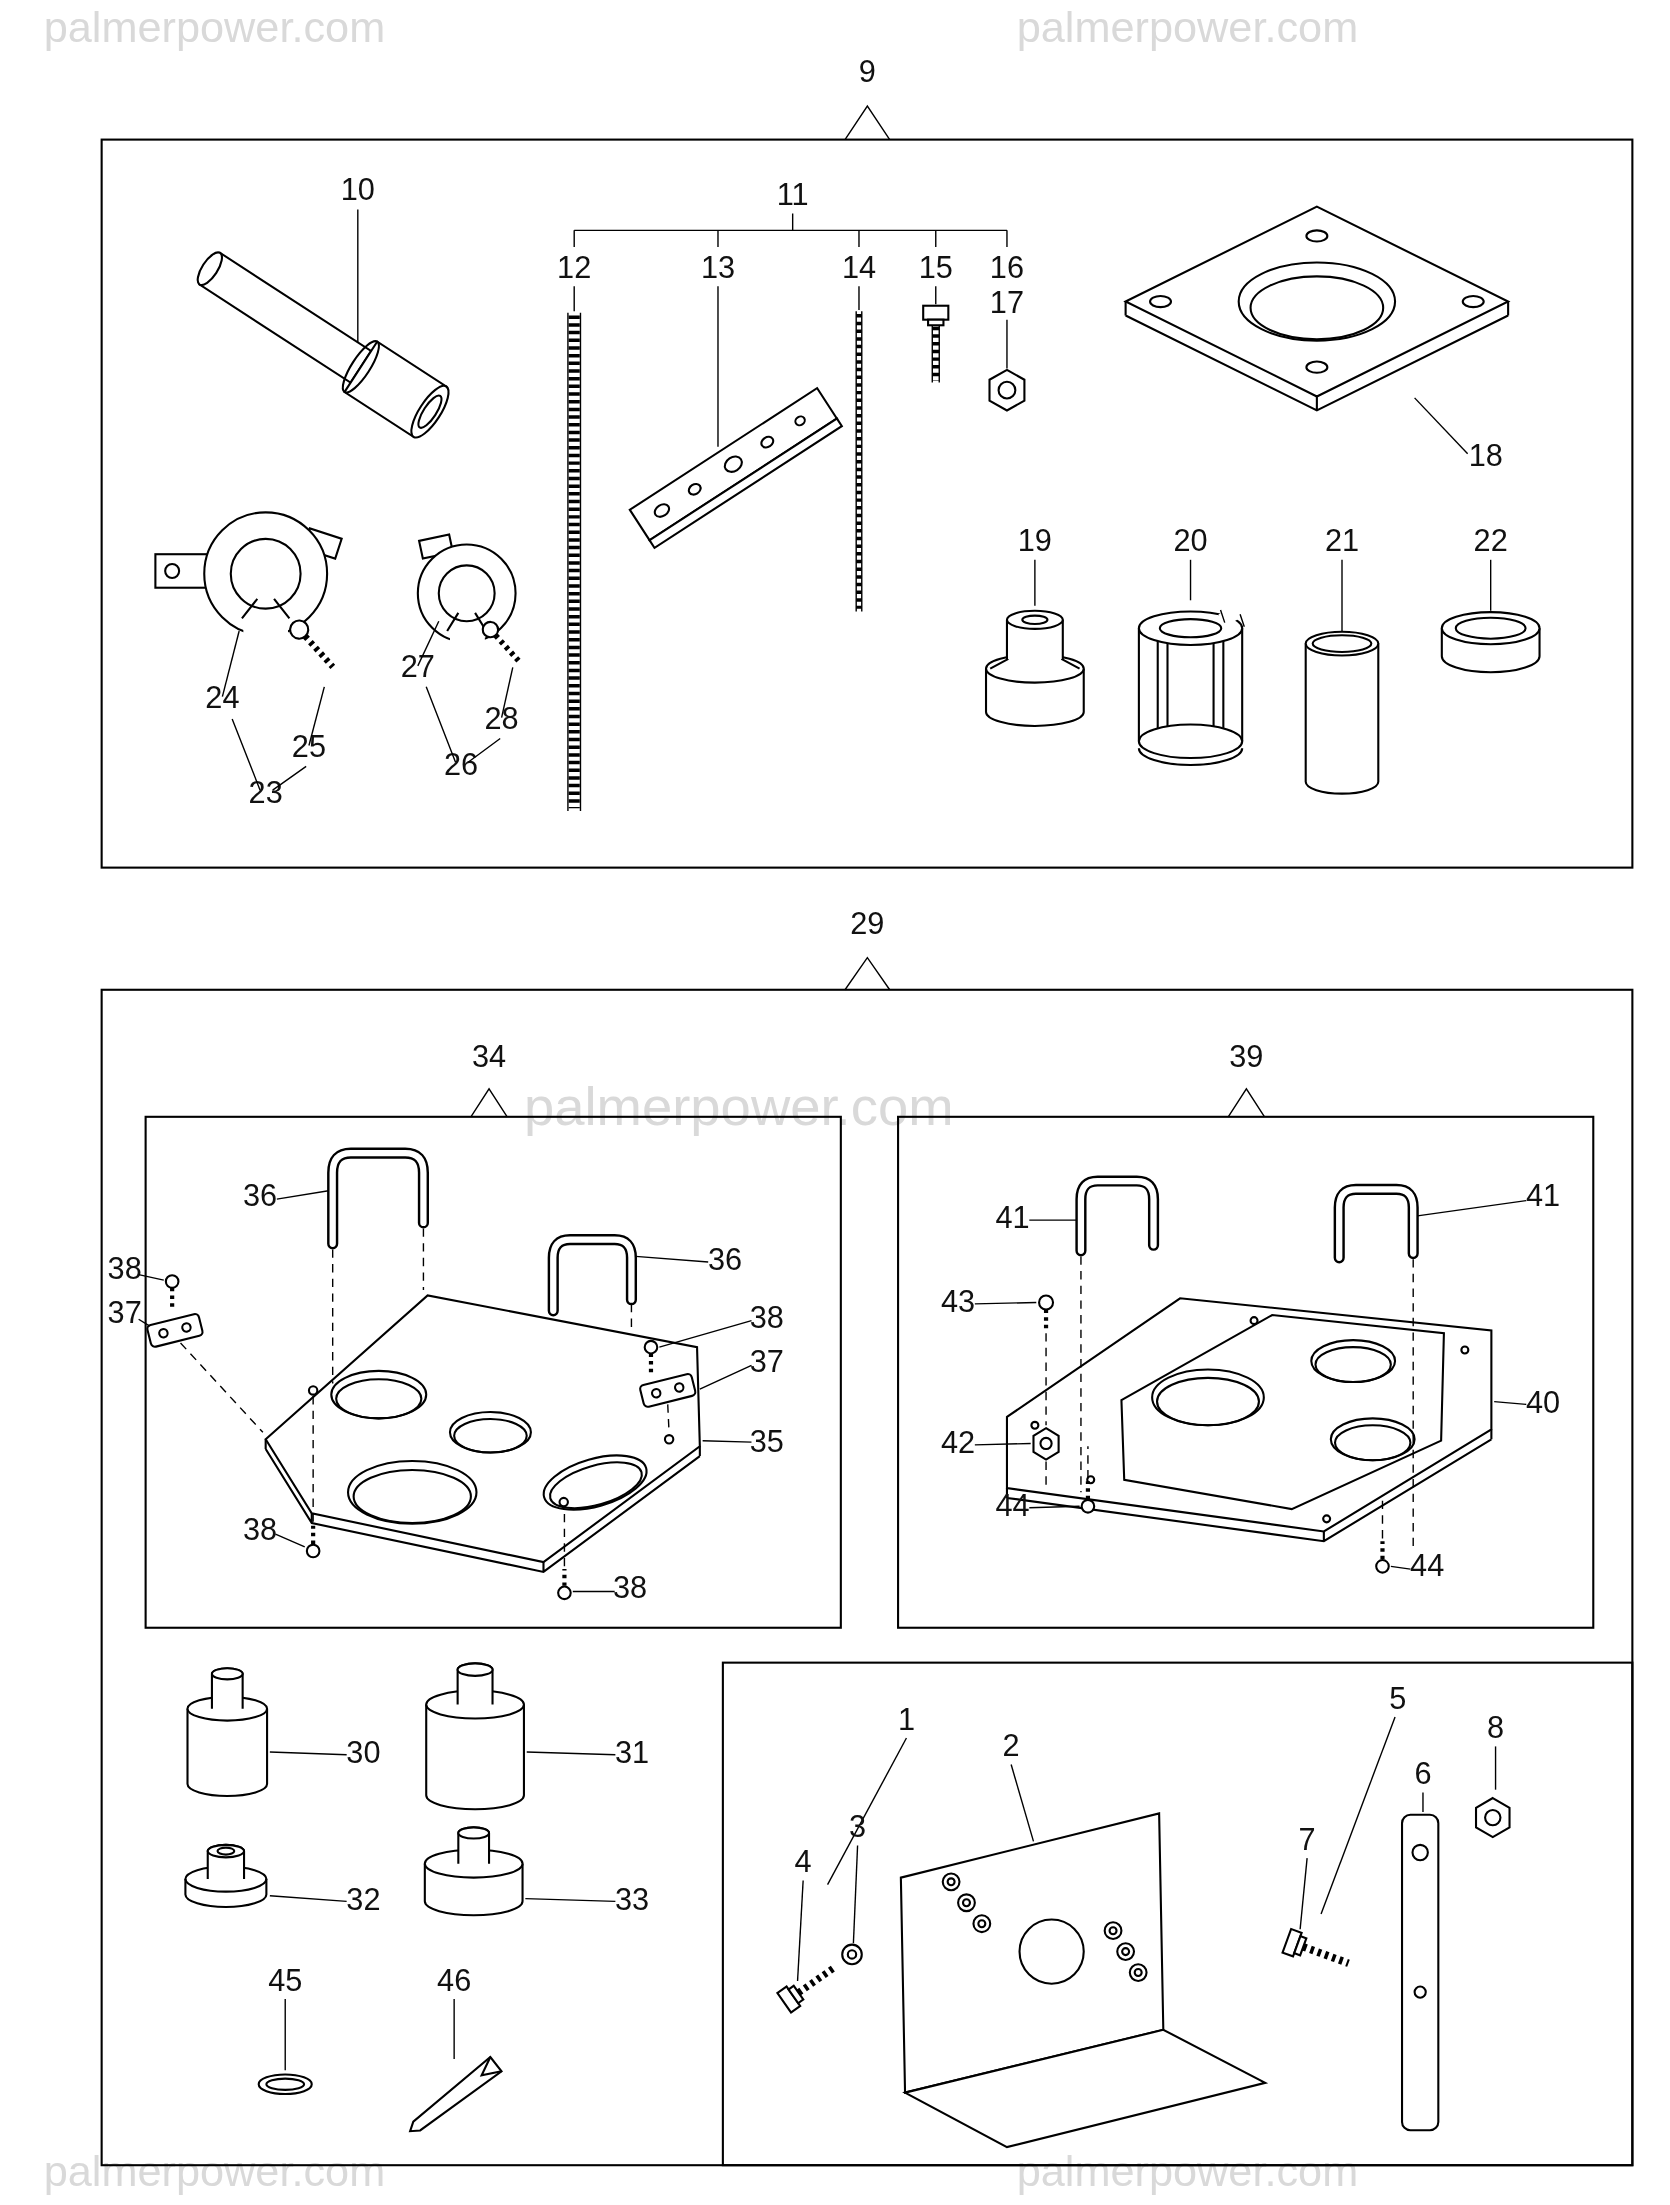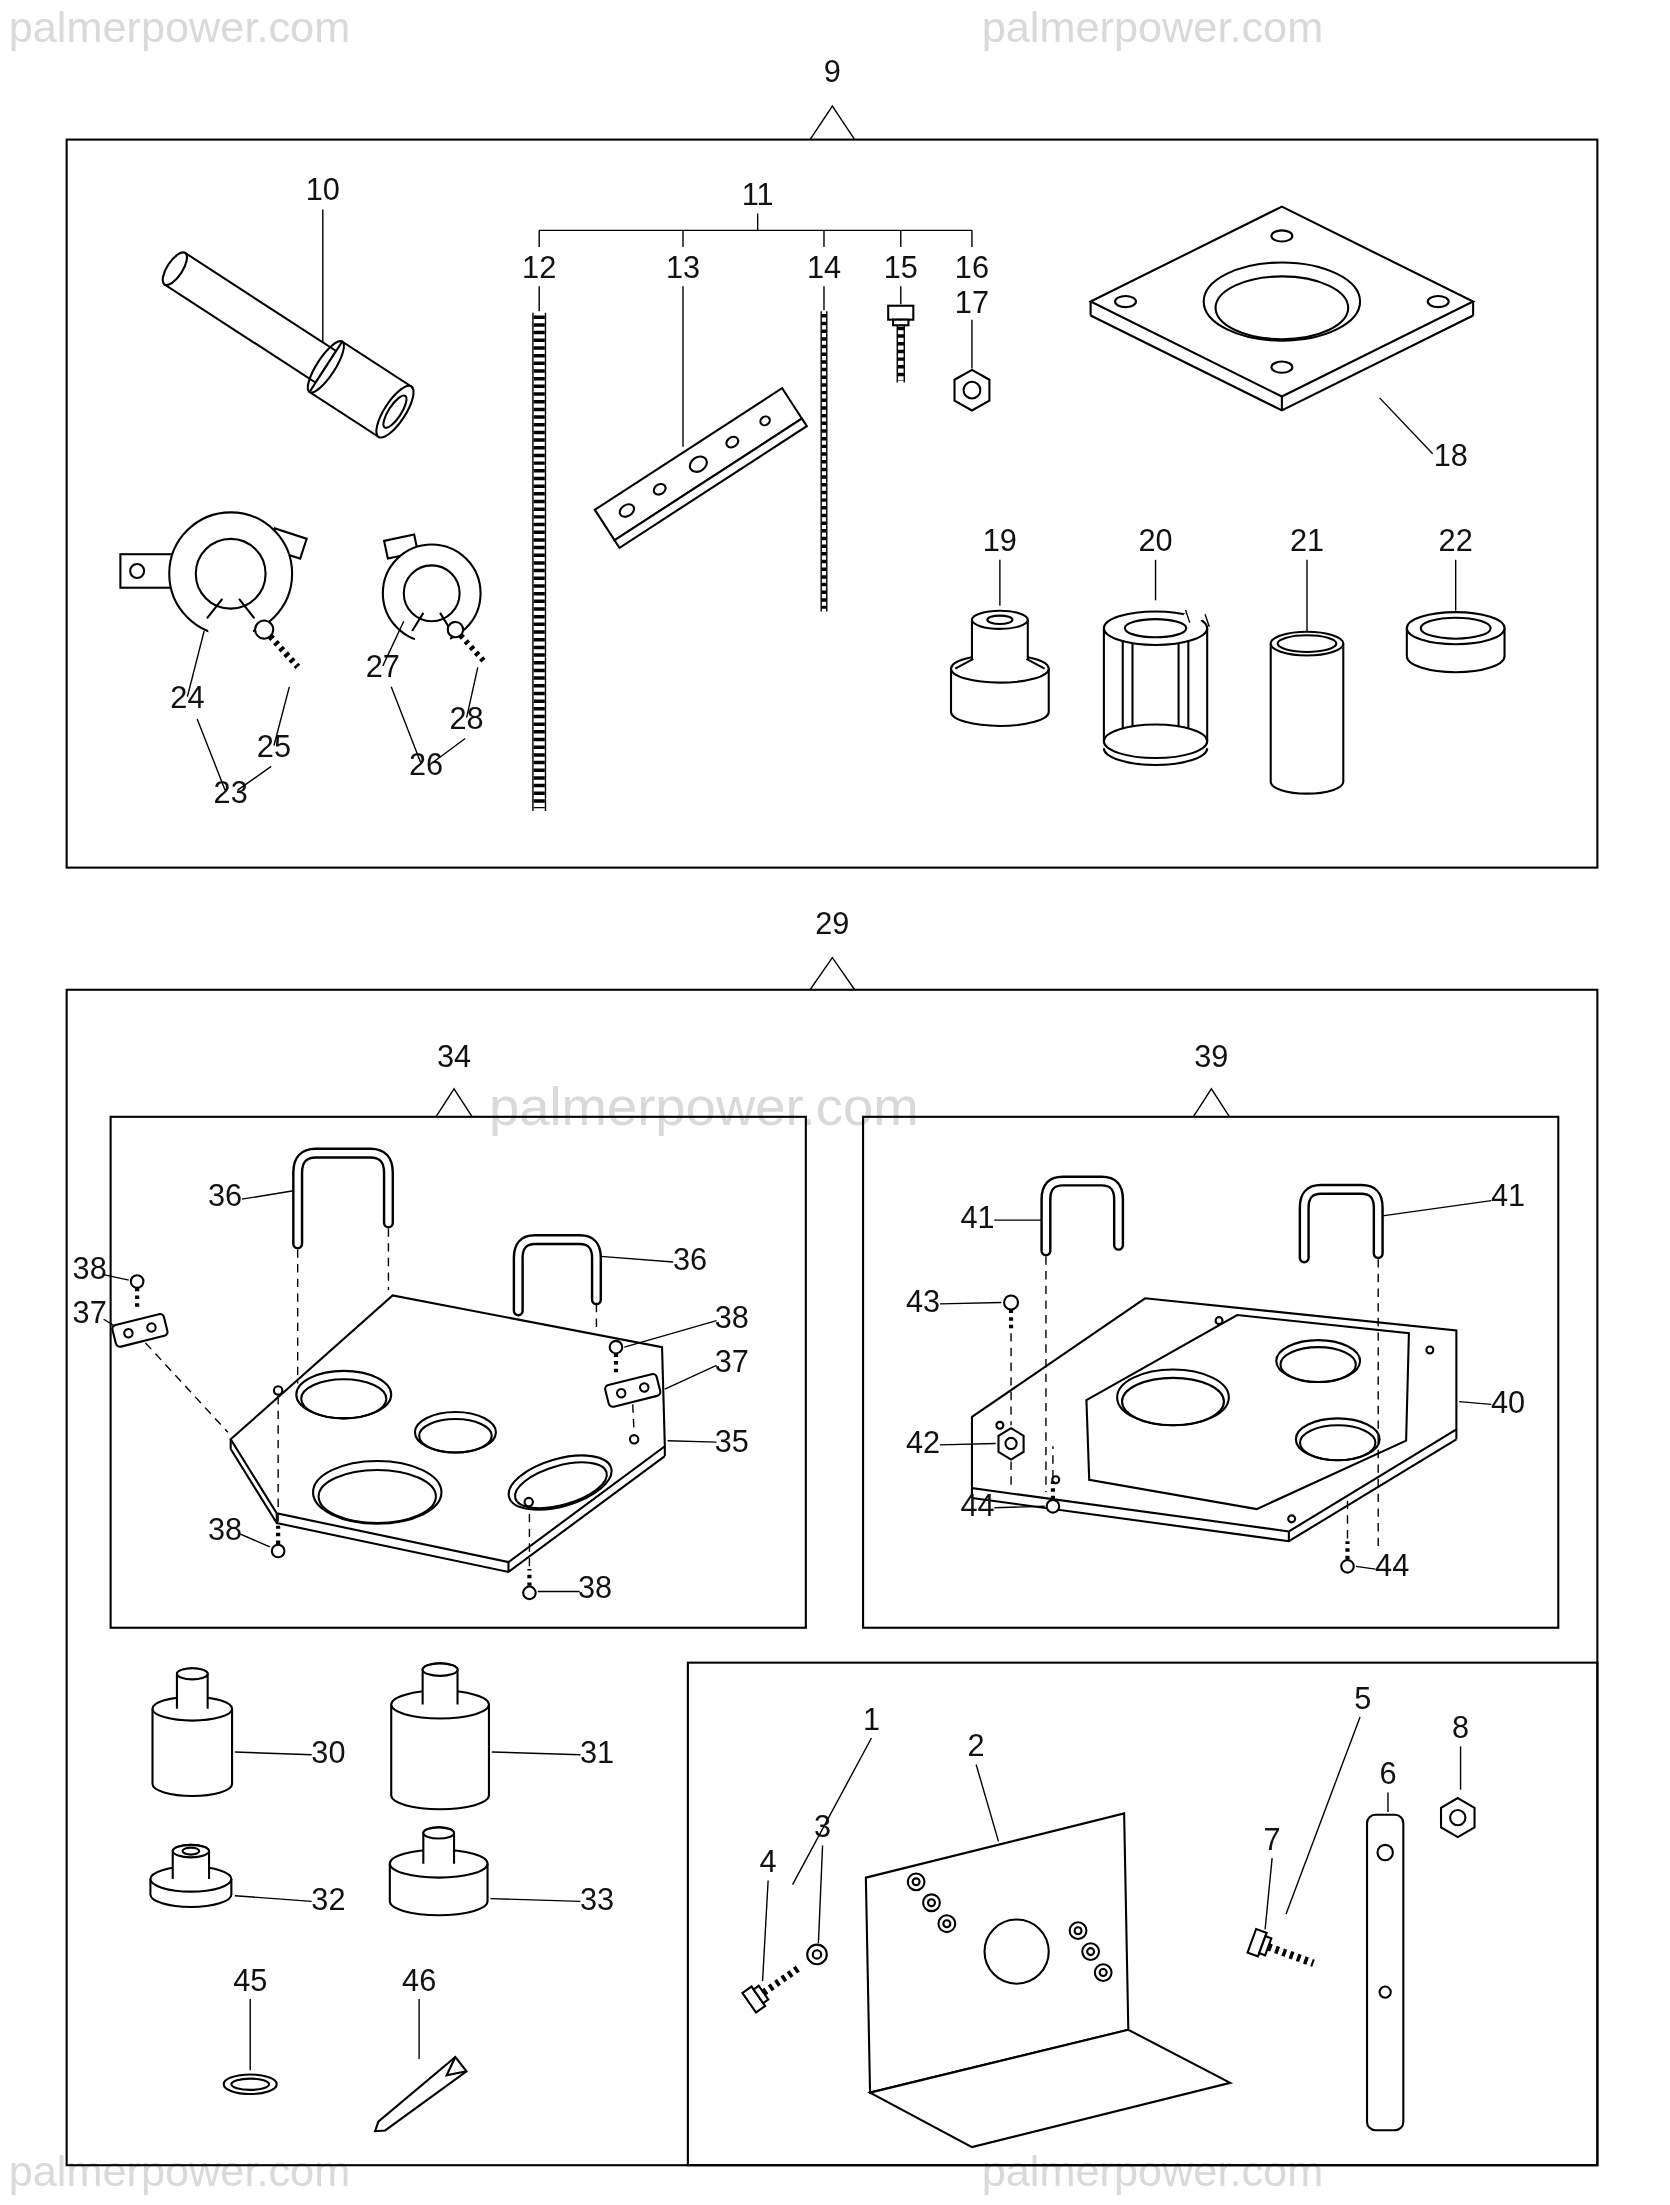--- a/index.html
+++ b/index.html
@@ -1,16 +1,16 @@
 <!DOCTYPE html>
 <html style="font-size:11.2px"><head>
 <meta charset="utf-8">
 <style>
   html,body{margin:0;padding:0;background:#ffffff;}
-  .page{position:relative;width:1612px;height:2205px;background:#fff;font-family:"Liberation Sans",sans-serif;overflow:hidden;}
+  .page{position:relative;width:1612px;height:2205px;background:#fff;font-family:"Liberation Sans",sans-serif;overflow:hidden;margin-left:35px;}
   svg{position:absolute;left:0;top:0;}
   text.lbl{font-size:44px;fill:#111;text-anchor:middle;font-family:"Liberation Sans",sans-serif;}
   text.wm{font-size:62px;fill:#d9d9d9;font-family:"Liberation Sans",sans-serif;}
   text.wmc{font-size:78px;fill:#d9d9d9;font-family:"Liberation Sans",sans-serif;}
   .box{fill:none;stroke:#000;stroke-width:3;}
   .fw{fill:#ffffff;stroke:#000;stroke-width:3;}
   .fn{fill:none;stroke:#000;stroke-width:3;}
   .ld{fill:none;stroke:#000;stroke-width:2;}
   .dash{fill:none;stroke:#000;stroke-width:2;stroke-dasharray:12 9;}
   .thread{fill:none;stroke:#000;stroke-dasharray:5 6;}

